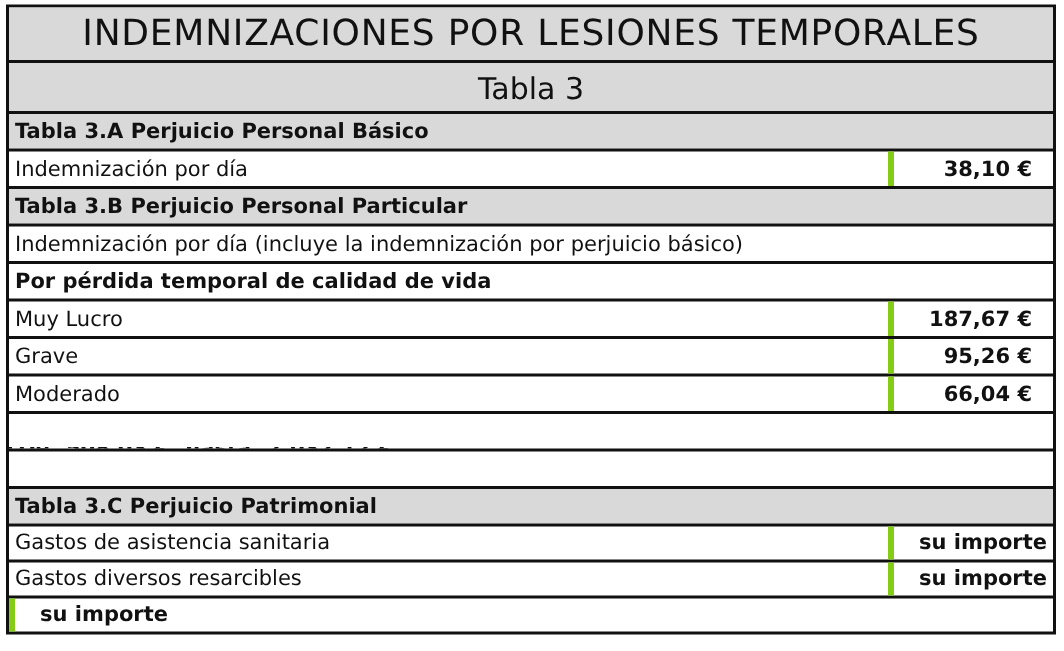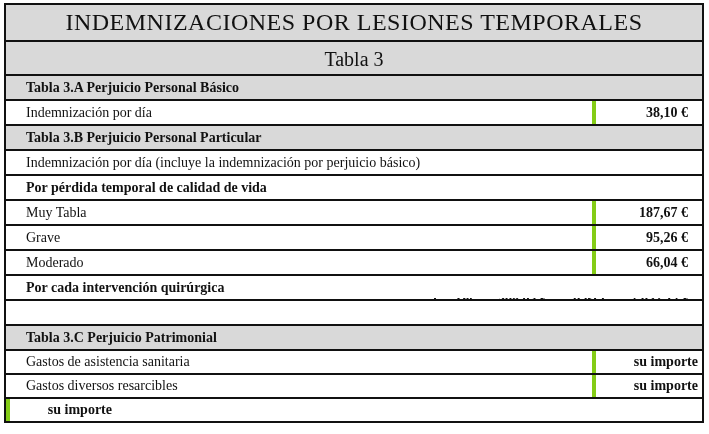--- a/index.html
+++ b/index.html
@@ -2,22 +2,22 @@
 <html><head>
 <meta charset="utf-8">
 <style>
   html, body { margin: 0; padding: 0; background: #ffffff; }
   body { width: 709px; height: 434px; position: relative; overflow: hidden;
          font-family: "DejaVu Sans", sans-serif; color: #111; }
   .tbl { position: absolute; left: 4px; top: 3px; width: 700px;
          border: 2px solid #111; box-sizing: border-box; background: #fff; }
   .row { display: flex; border-top: 2px solid #111; box-sizing: border-box; height: 25px; }
   .row:first-child { border-top: none; }
-  .cell { box-sizing: border-box; padding: 0 20px; display: flex; align-items: center;
-          font-size: 14px; white-space: nowrap; overflow: hidden; font-family: Liberation Serif, serif; }
+  .cell { box-sizing: border-box; padding: 0 4px; display: flex; align-items: center;
+          font-size: 14px; white-space: nowrap; overflow: hidden; }
   .grow { flex: 1; }
   .val { width: 110px; border-left: 4px solid #84cc16; justify-content: flex-end;
          font-weight: bold; padding-right: 14px; text-align: right; }
   .gray { background: #d9d9d9; }
   .title { height: 34px; justify-content: center; font-size: 24px; letter-spacing: 0.5px; }
   .subtitle { height: 34px; justify-content: center; font-size: 20px; }
   .bold { font-weight: bold; }
   .range { width: 268px; border-left: 2px solid #111; font-weight: bold;
            justify-content: space-between; padding-right: 12px; margin-top: 22px; }
   .empty { height: 25px; }
@@ -44,33 +44,32 @@
   <div class="row gray">
     <div class="cell grow bold">Tabla 3.B Perjuicio Personal Particular</div>
   </div>
   <div class="row">
     <div class="cell grow">Indemnización por día (incluye la indemnización por perjuicio básico)</div>
   </div>
   <div class="row">
     <div class="cell grow bold">Por pérdida temporal de calidad de vida</div>
   </div>
   <div class="row">
-    <div class="cell grow">Muy Tabla</div>
+    <div class="cell grow">Muy Lucro</div>
     <div class="cell val">187,67 €</div>
   </div>
   <div class="row">
     <div class="cell grow">Grave</div>
     <div class="cell val">95,26 €</div>
   </div>
   <div class="row">
     <div class="cell grow">Moderado</div>
     <div class="cell val">66,04 €</div>
   </div>
   <div class="row">
-    <div class="cell grow bold">Por cada intervención quirúrgica</div>
     <div class="cell range">
       <span>De</span>
       <span>508,03 €</span>
       <span>hasta</span>
       <span>2.032,12 €</span>
     </div>
   </div>
   <div class="row empty">
     <div class="cell grow"></div>
   </div>

